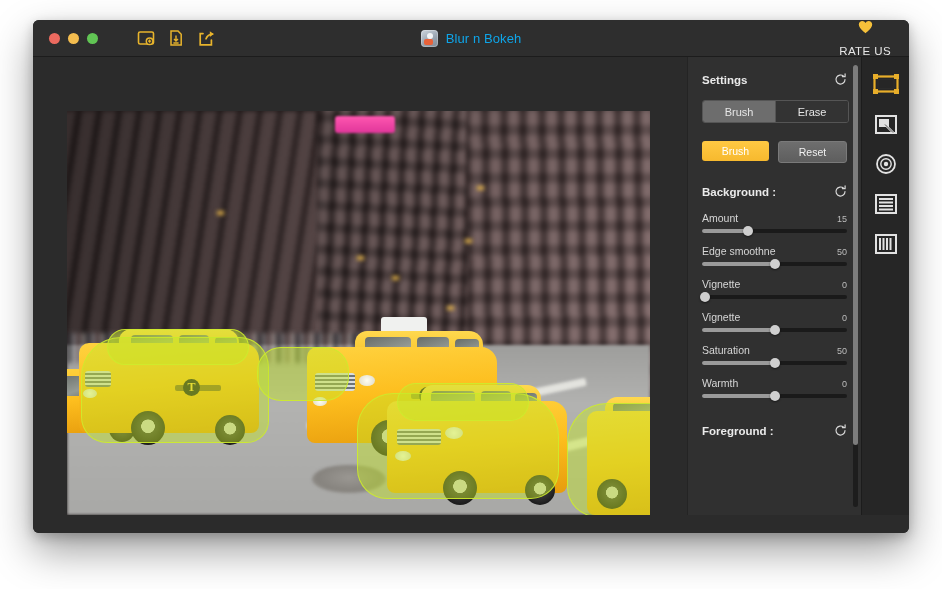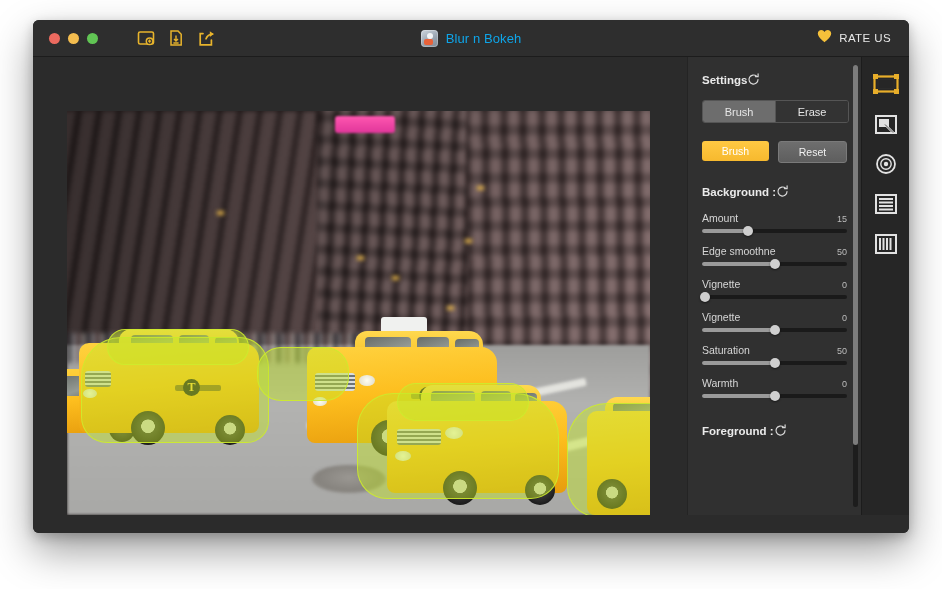--- a/index.html
+++ b/index.html
@@ -113,20 +113,21 @@
     letter-spacing: 0.1px;
   }
 
   #rate-us {
     margin-left: auto;
     margin-right: 18px;
     display: flex;
     align-items: center;
     gap: 7px;
     cursor: pointer;
+    flex-direction: column;
   }
   #rate-label {
     color: #e7e7e7;
     font-size: 11.5px;
     letter-spacing: 0.4px;
   }
 
   
   #body {
     flex: 1;
@@ -314,20 +315,21 @@
     position: relative;
     overflow: hidden;
   }
   #panel-inner {
     padding: 16px 14px 0 14px;
     position: relative;
   }
   .sec-head {
     display: flex;
     align-items: center;
+    justify-content: space-between;
     color: #eaeaea;
     font-size: 11.5px;
     font-weight: bold;
     margin-bottom: 14px;
   }
   .refresh {
     cursor: pointer;
     display:flex; align-items:center;
   }
 

